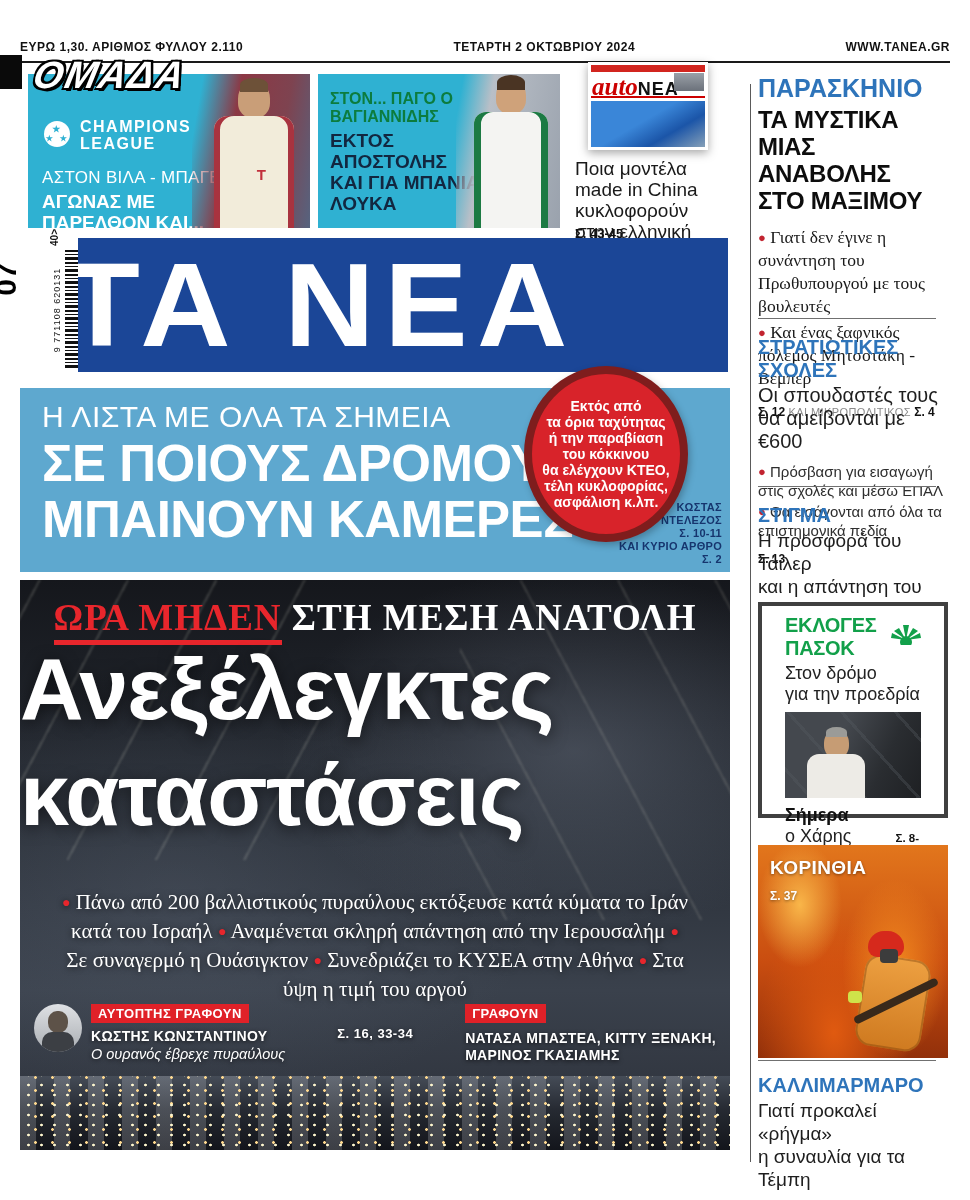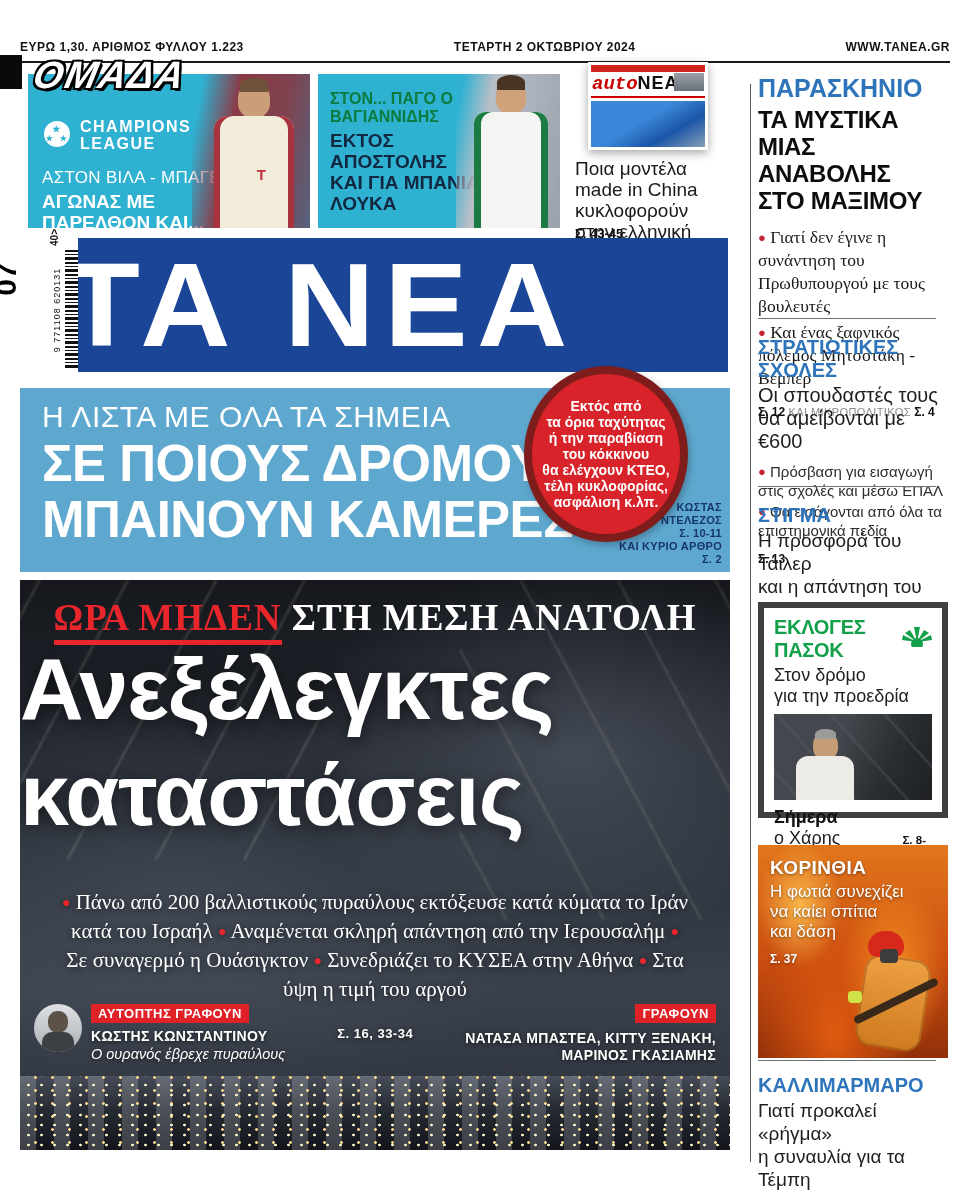--- a/index.html
+++ b/index.html
@@ -38,21 +38,21 @@
   .pao-jersey{position:absolute;right:12px;top:38px;width:74px;height:116px;background:#f4f4f2;border-radius:12px 12px 0 0;
      box-shadow:inset 7px 0 0 #1c7a43,inset -7px 0 0 #1c7a43}
   .pao-sub{margin:16px 0 0 12px;color:#0c7c3e;font-weight:bold;font-size:16px;line-height:18px;width:140px}
   .pao-title{margin:4px 0 0 12px;color:#122740;font-weight:bold;font-size:19px;line-height:21px;width:150px}
 
   
   .auto-thumb{position:absolute;left:588px;top:62px;width:120px;height:88px;background:#fff;z-index:4;
      box-shadow:0 3px 9px rgba(0,0,0,.35)}
   .at-strip{height:7px;background:#d2251f;margin:3px 3px 0}
   .at-head{position:relative;margin:1px 4px 0;height:22px}
-  .at-auto{font-family:Liberation Mono, monospace;font-style:italic;font-weight:bold;font-size:19px;color:#c00}
+  .at-auto{font-family:Liberation Serif, serif;font-style:italic;font-weight:bold;font-size:25px;color:#c00}
   .at-nea{font-weight:900;font-size:18px;color:#111;letter-spacing:1px}
   .at-car{position:absolute;right:0;top:0;width:30px;height:18px;background:linear-gradient(#9aa0a8,#6b717a)}
   .at-rule{height:2px;background:#c00;margin:1px 3px 0}
   .at-photo{position:absolute;left:3px;right:3px;bottom:3px;height:46px;
      background:linear-gradient(150deg,#3a86d8 0 45%,#1b55a8 70%,#86a0b8 100%)}
   .auto-cap{position:absolute;left:575px;top:158px;width:155px;font-size:19px;line-height:21px;color:#1a1a1a}
   .auto-page{position:absolute;left:575px;top:226px;font-size:13px;font-weight:bold}
 
   
   .vline{position:absolute;left:750px;top:84px;width:1px;height:1078px;background:#5a5a5a}
@@ -102,21 +102,21 @@
   .mbyline{position:absolute;top:424px;left:14px;right:14px;display:flex;justify-content:space-between;
            align-items:flex-start;color:#fff;z-index:3}
   .wit{display:flex;gap:9px;align-items:flex-start}
   .avatar{width:48px;height:48px;border-radius:50%;background:linear-gradient(#dfe1e4,#a9adb2);position:relative;overflow:hidden;flex:none}
   .avatar::before{content:"";position:absolute;left:14px;top:7px;width:20px;height:22px;background:#5d5248;border-radius:45%}
   .avatar::after{content:"";position:absolute;left:8px;top:28px;width:32px;height:22px;background:#3c3f44;border-radius:10px 10px 0 0}
   .redlab{display:inline-block;background:#e02128;color:#fff;font-size:13px;font-weight:bold;padding:2px 7px;letter-spacing:.5px}
   .witname{font-size:14px;font-weight:bold;margin-top:5px;letter-spacing:.3px;text-shadow:0 1px 4px rgba(0,0,0,.7)}
   .witquote{font-size:14.5px;font-style:italic;margin-top:2px;text-shadow:0 1px 4px rgba(0,0,0,.7)}
   .mpages{font-size:13px;font-weight:bold;margin-top:22px;letter-spacing:.5px;text-shadow:0 1px 4px rgba(0,0,0,.7)}
-  .authors{text-align:right}
+  .authors{text-align:left}
   .authnames{font-size:14px;font-weight:bold;margin-top:7px;line-height:17px;white-space:pre-line;letter-spacing:.3px;
              text-shadow:0 1px 4px rgba(0,0,0,.7)}
   .city{position:absolute;left:0;right:0;bottom:0;height:74px;
     background-image:
       radial-gradient(circle,#fff7cf 0 1px,transparent 1.7px),
       radial-gradient(circle,#ffd98f 0 1px,transparent 1.7px),
       repeating-linear-gradient(90deg,rgba(228,231,238,.20) 0 16px,rgba(18,20,26,0) 16px 34px),
       linear-gradient(180deg,#454c57 0%,#262a32 45%,#13151b 100%);
     background-size:13px 10px,17px 13px,auto,auto;background-position:2px 4px,7px 8px,0 0,0 0}
 
@@ -137,22 +137,22 @@
   .s2 .skick,.s3 .skick,.kalli .skick{font-size:20px}
   .s2 .stitle{font-size:20px;font-weight:400;color:#1e1e1e;line-height:23px;white-space:pre-line;margin-top:2px}
   .sbi2{font-size:15px;line-height:19px;color:#2e2e2e;margin-top:2px}
   .sblock2{margin-top:9px}
   .spage{font-size:12px;font-weight:bold;margin-top:12px}
   .s3{top:504px}
   .s3 .stitle,.kalli .stitle{font-size:19px;font-weight:400;color:#1e1e1e;line-height:23px;white-space:pre-line;margin-top:2px}
   .sby{font-size:10.5px;color:#8a8a8a;margin-top:10px;letter-spacing:.3px}
   .sby b{color:#111}
 
-  .pasok{position:absolute;left:758px;top:602px;width:190px;height:216px;border:6px solid #404040;
-         padding:8px 10px 6px;box-sizing:border-box;background:#fff}
+  .pasok{position:absolute;left:758px;top:602px;width:190px;height:216px;border:4px solid #404040;
+         padding:8px 23px 6px;box-sizing:border-box;background:#fff}
   .pk{color:#12a04a;font-weight:bold;font-size:20px;display:flex;justify-content:space-between;align-items:center;letter-spacing:-.3px}
   .ptitle{font-size:18px;line-height:21px;color:#222;margin-top:3px;white-space:pre-line}
   .pphoto{margin-top:7px;height:86px;background:linear-gradient(115deg,#44484e 0 38%,#2a2d31 70%,#1e2023 100%);position:relative;overflow:hidden}
   .pphoto::after{content:"";position:absolute;inset:0;opacity:.35;
      background:repeating-linear-gradient(48deg,transparent 0 18px,#555b61 18px 21px,transparent 21px 40px)}
   .pman-shirt{position:absolute;left:22px;bottom:0;width:58px;height:44px;background:#edebe6;border-radius:12px 12px 0 0;z-index:2}
   .pman-head{position:absolute;left:39px;bottom:40px;width:25px;height:28px;background:#c69c74;border-radius:46% 46% 44% 44%;z-index:2}
   .pman-head::before{content:"";position:absolute;left:2px;top:-3px;width:21px;height:10px;background:#9b9b98;border-radius:50% 50% 0 0}
   .pstrong{font-weight:bold;font-size:18px;margin-top:7px}
   .pname{font-size:18px;color:#222;display:flex;justify-content:space-between;align-items:baseline}
@@ -174,21 +174,21 @@
   .ff-hose{position:absolute;right:6px;top:152px;width:92px;height:8px;background:#38291b;border-radius:4px;transform:rotate(-26deg)}
   .ff-glove{position:absolute;right:86px;top:146px;width:14px;height:12px;background:#cfe24a;border-radius:4px}
 
   .kalli{top:1074px}
   .icon{flex:none}
 </style>
 </head>
 <body>
 
 <div class="topbar">
-  <span>ΕΥΡΩ 1,30. ΑΡΙΘΜΟΣ ΦΥΛΛΟΥ 1.223</span>
+  <span>ΕΥΡΩ 1,30. ΑΡΙΘΜΟΣ ΦΥΛΛΟΥ 2.110</span>
   <span>ΤΕΤΑΡΤΗ 2 ΟΚΤΩΒΡΙΟΥ 2024</span>
   <span>WWW.TANEA.GR</span>
 </div>
 <div class="topline"></div>
 <div class="corner"></div>
 <div class="fold07">07</div>
 
 <div class="omada">ΟΜΑΔΑ</div>
 
 <div class="sbox sbox1">
@@ -357,23 +357,20 @@
   </div>
   <div class="pstrong">Σήμερα</div>
   <div class="pname">
     <span>ο Χάρης Δούκας</span>
     <span class="ppage">Σ. 8-9</span>
   </div>
 </div>
 
 <div class="kor">
   <div class="kk">ΚΟΡΙΝΘΙΑ</div>
-  <div class="kt">Η φωτιά συνεχίζει
-να καίει σπίτια
-και δάση</div>
   <div class="kp">Σ. 37</div>
   <div class="ff-body"></div>
   <div class="ff-helm"></div>
   <div class="ff-mask"></div>
   <div class="ff-hose"></div>
   <div class="ff-glove"></div>
 </div>
 <div class="sdiv d3"></div>
 
 <div class="side kalli">

